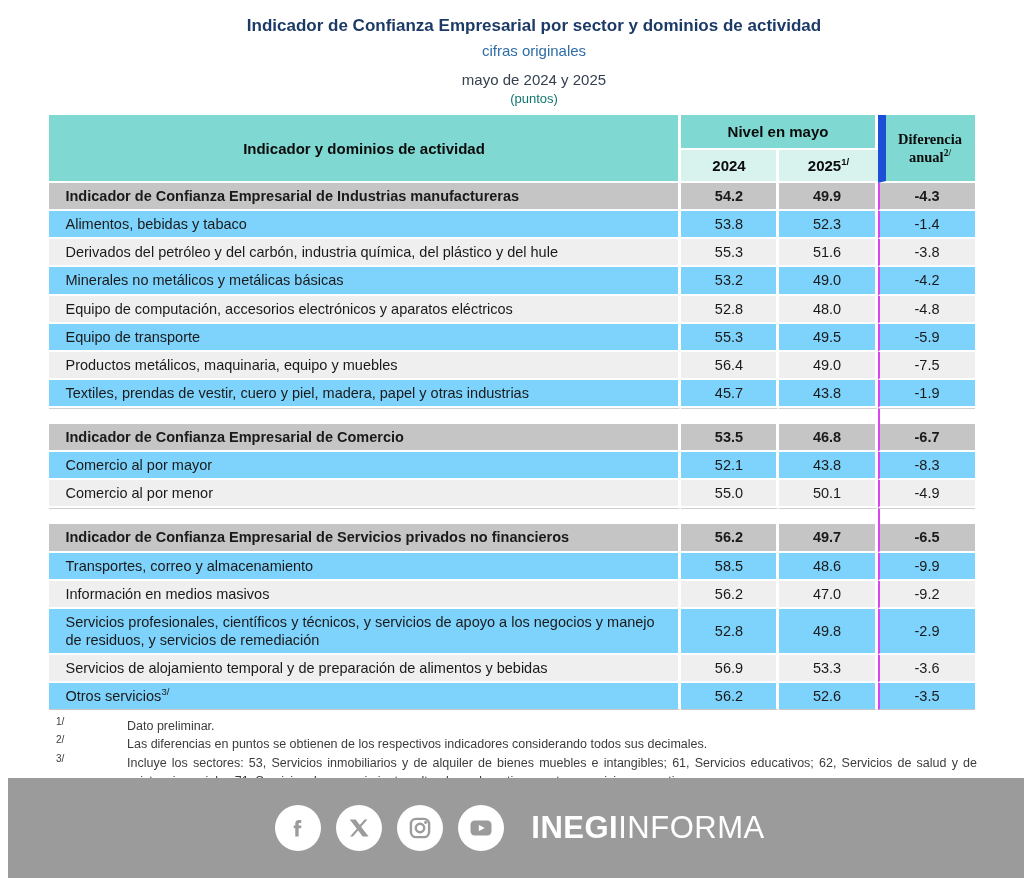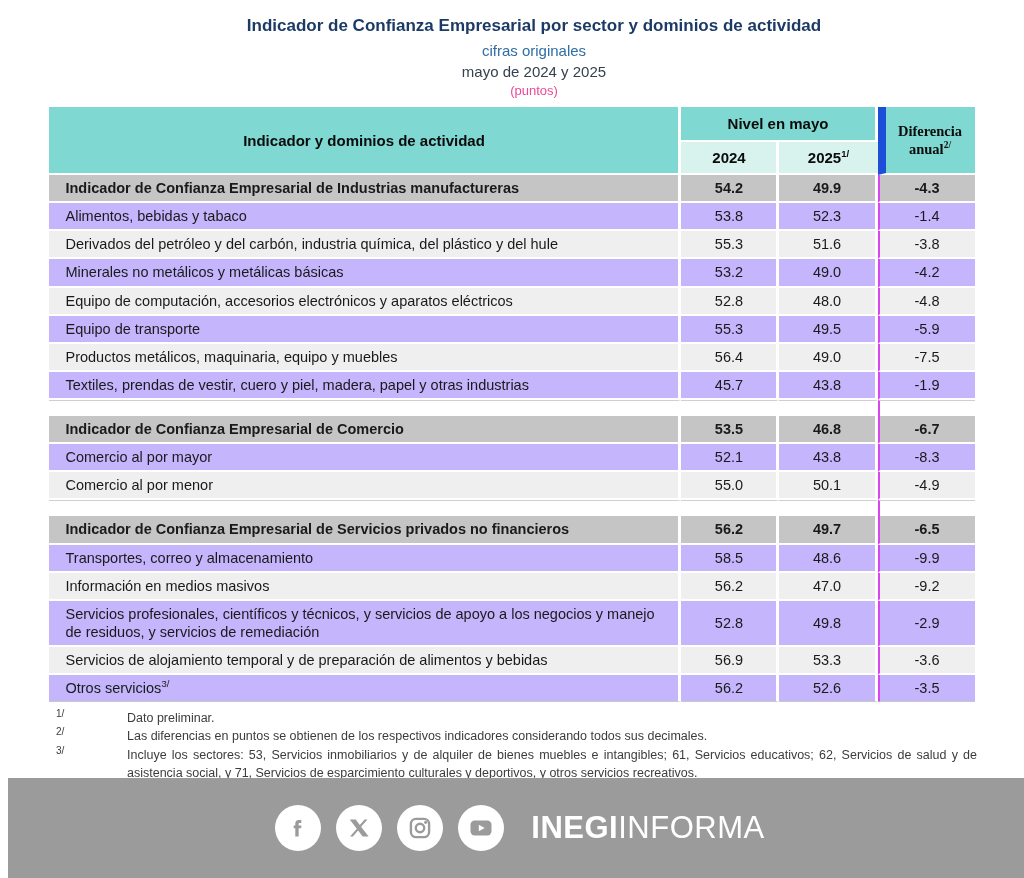--- a/index.html
+++ b/index.html
@@ -16,22 +16,22 @@
   }
   *{box-sizing:border-box;}
   html,body{margin:0;padding:0;}
   body{
     width:1024px;height:878px;background:#fff;position:relative;overflow:hidden;
     font-family:"Liberation Sans", sans-serif;color:var(--text-dark);
   }
   .titles{text-align:center;padding-top:16px;padding-left:44px;}
   .title{font-size:17px;font-weight:bold;color:var(--title-navy);}
   .subtitle{font-size:15px;color:var(--subtitle-blue);margin-top:6px;}
-  .period{font-size:15px;color:#35414F;margin-top:4px;}
-  .units{font-size:13px;color:#ec4899;margin-top:3px;}
+  .period{font-size:15px;color:#35414F;margin-top:12px;}
+  .units{font-size:13px;color:#0f766e;margin-top:3px;}
 
   table.ice-table{
     width:925px;margin:9px auto 0;border-collapse:separate;border-spacing:0;
     table-layout:fixed;font-size:14.5px;color:var(--text-dark);
   }
   col.c-lbl{width:632px;} col.c-y{width:98px;} col.c-d{width:97px;}
 
   .ice-table th{
     background:var(--header-teal);font-weight:bold;color:#0B0B0B;
     border-bottom:2px solid #fff;padding:2px 4px;text-align:center;vertical-align:middle;
@@ -43,21 +43,21 @@
   th.h-diff{font-size:14.5px;border-left:8px solid #1d4ed8;line-height:1.25;font-family:Liberation Serif, serif;}
 
   .ice-table td{
     border-bottom:2px solid #fff;padding:4px 4px;height:26px;vertical-align:middle;
     line-height:1.25;
   }
   td.lbl{text-align:left;padding-left:16px;padding-right:10px;border-right:3px solid #fff;}
   td.num{text-align:center;border-right:3px solid #fff;}
   td.diff-col{border-left:2px solid #d946ef;border-right:none;}
   tr.section td{background:var(--section-gray);font-weight:bold;}
-  tr.even td{background:#c4b5fd;}
+  tr.even td{background:#7dd3fc;}
   tr.odd td{background:var(--alt-row-gray);}
   tr.spacer td{height:16px;background:#fff;border-top:1px solid var(--hairline);border-bottom:none;padding:0;}
   tbody tr:last-child td{border-bottom:1px solid #C9C9C9;}
 
   sup{font-size:9.5px;line-height:0;vertical-align:super;}
 
   .footnotes{width:930px;margin:7px auto 0;font-size:12.5px;color:var(--muted);line-height:1.45;}
   .fn-row{display:flex;}
   .fn-sup{width:80px;flex:0 0 80px;padding-left:9px;font-size:10px;position:relative;top:-2px;}
   .fn-text{flex:1;text-align:justify;}

